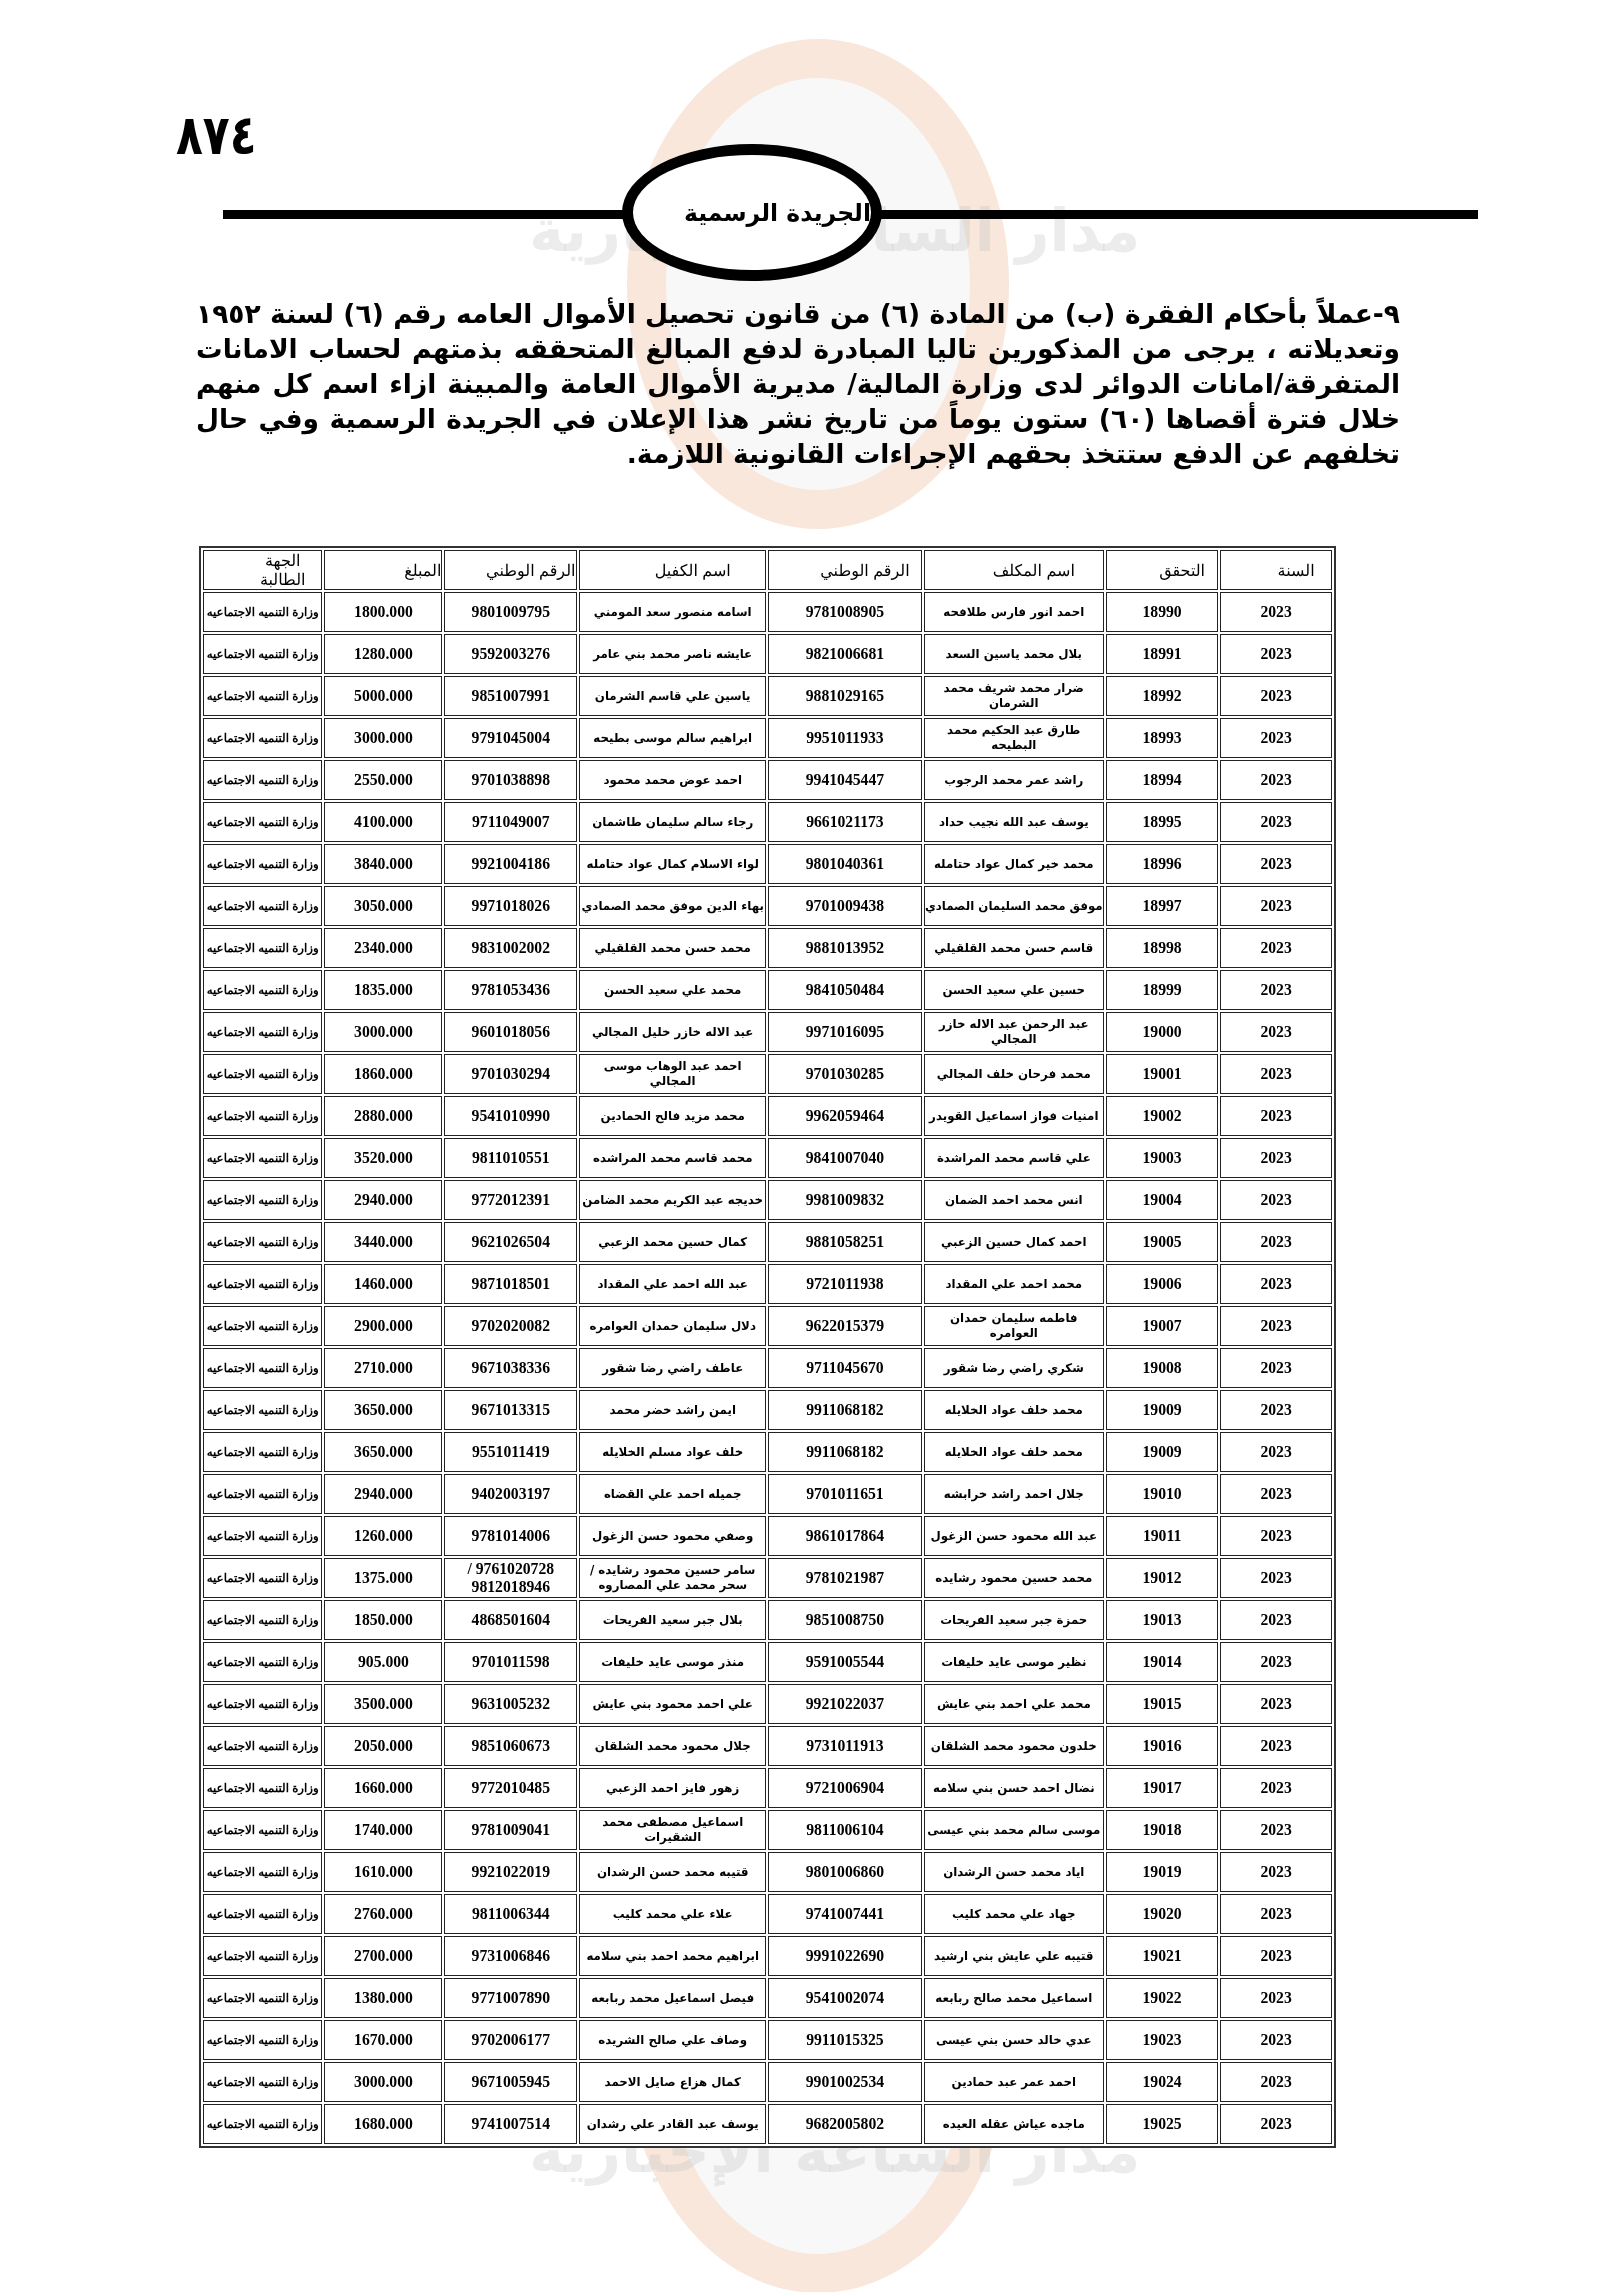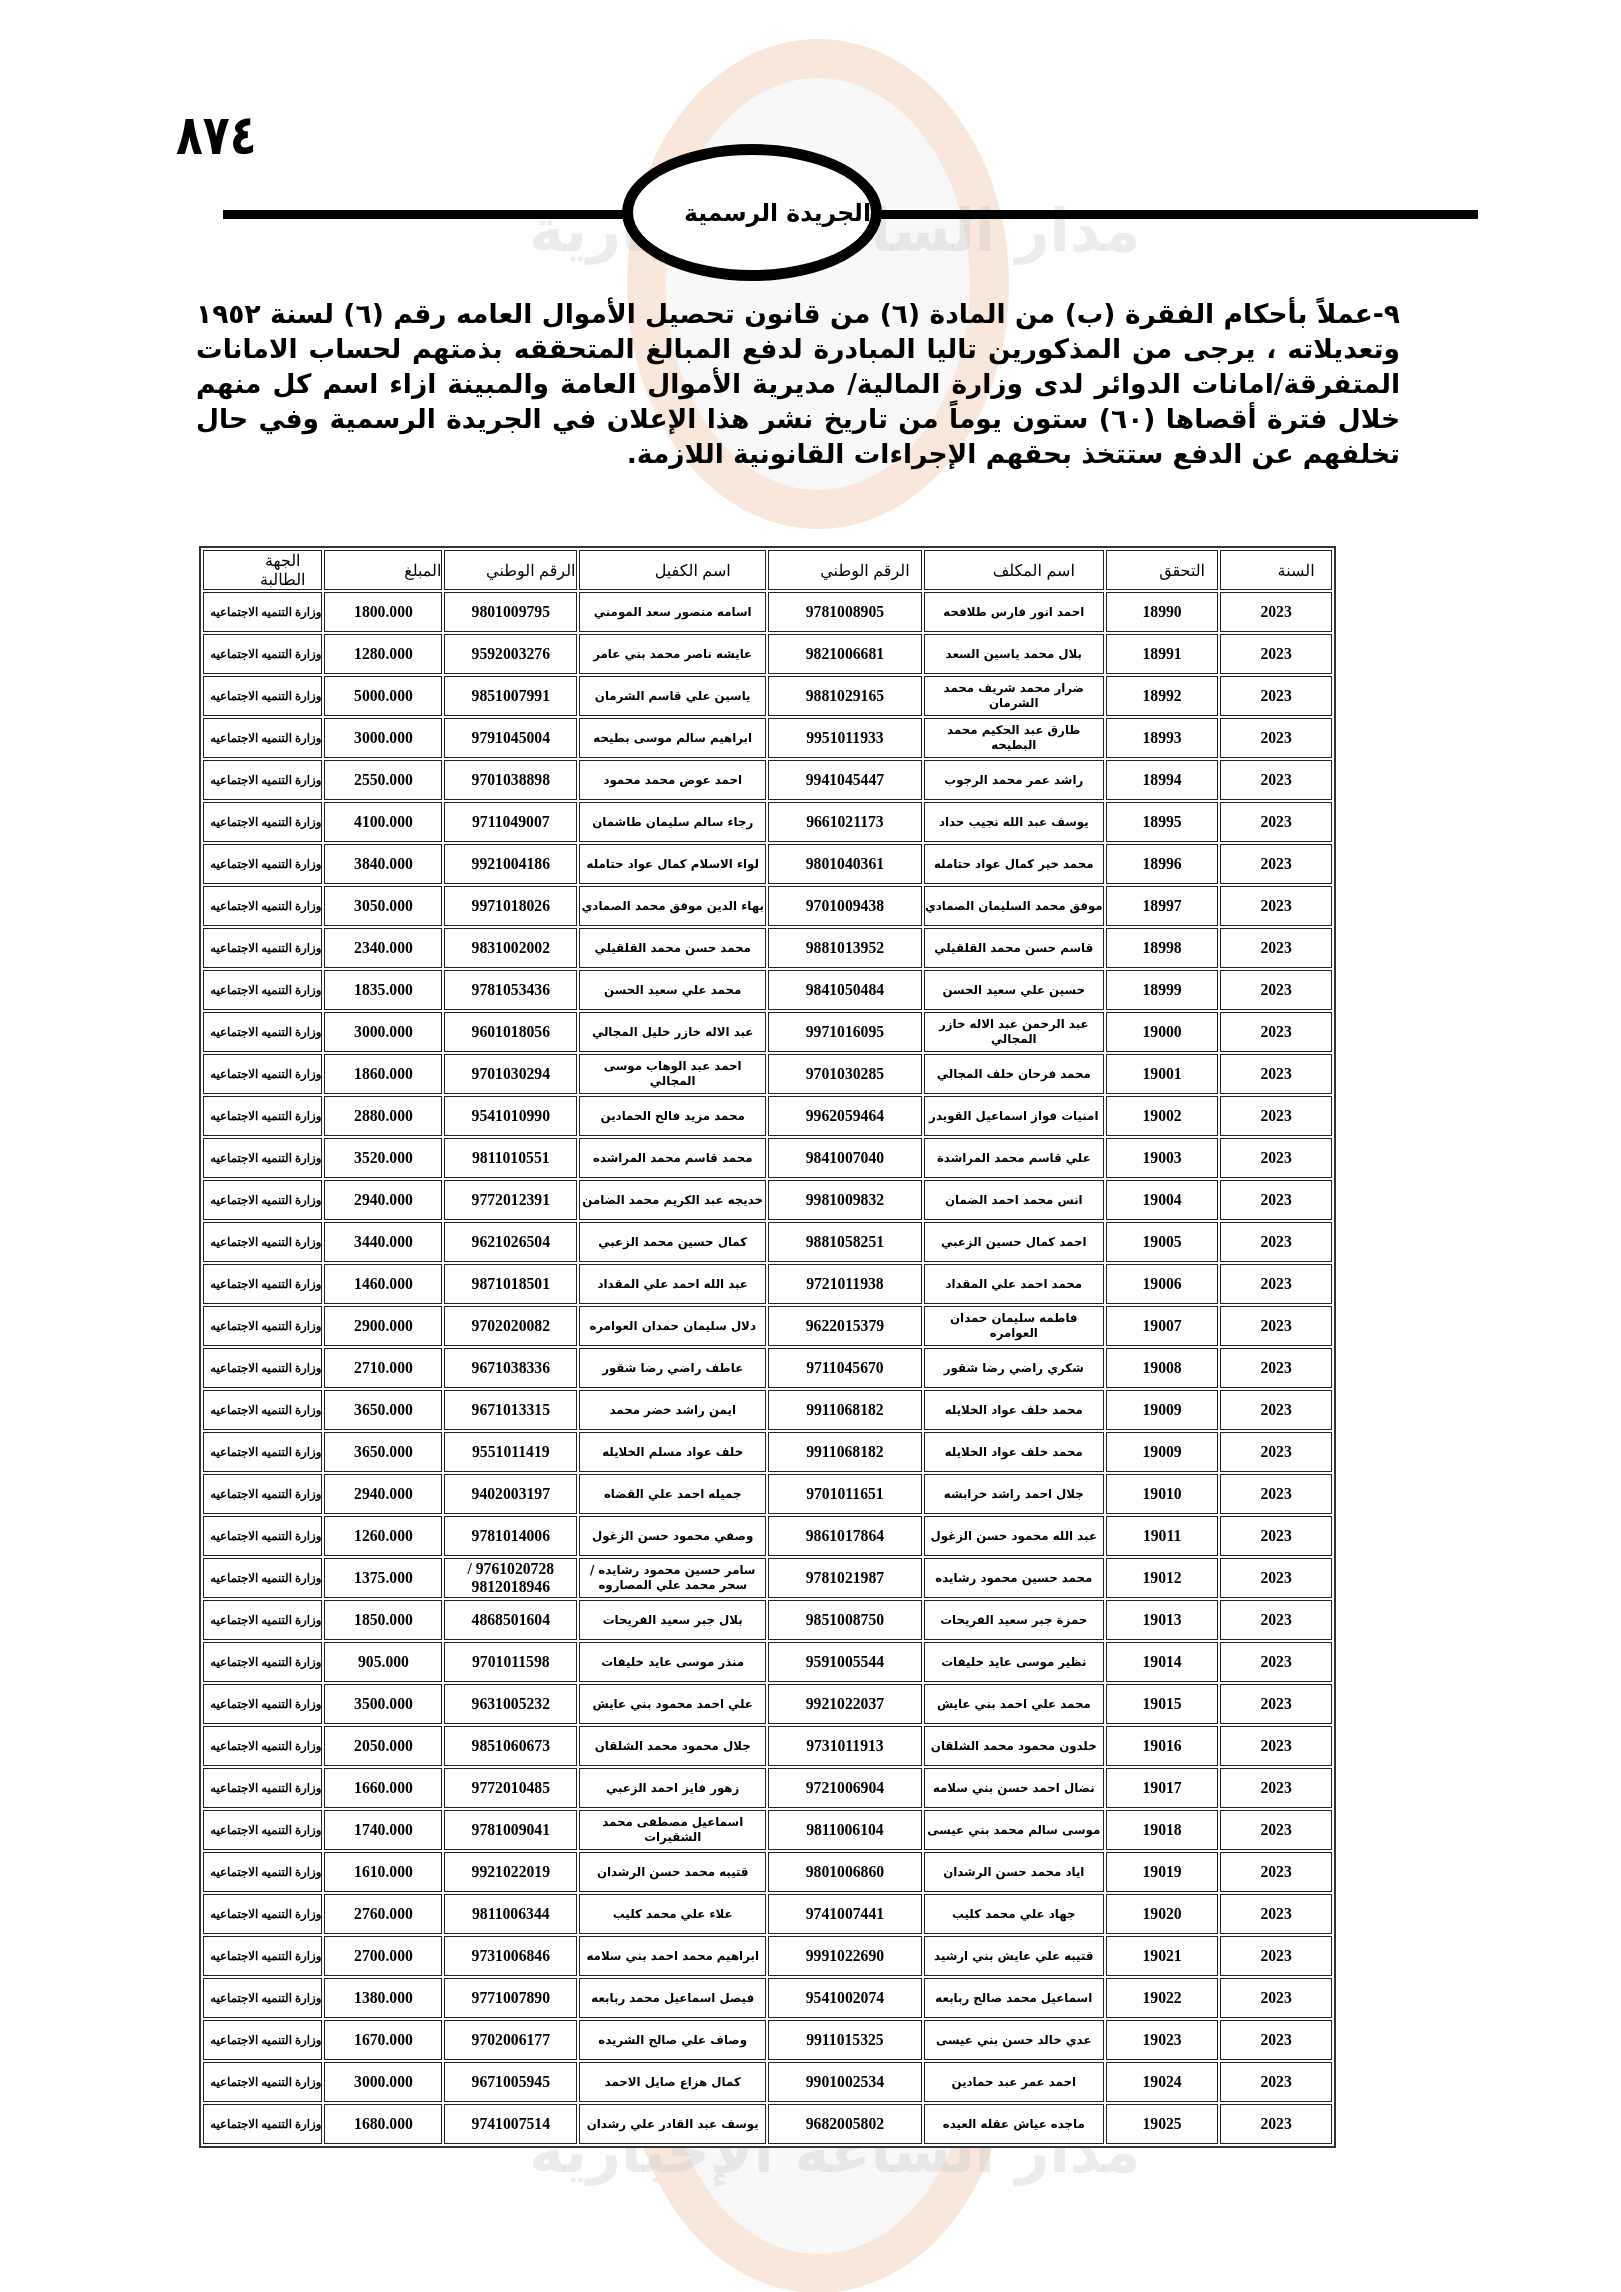--- a/index.html
+++ b/index.html
@@ -17,21 +17,21 @@
   .header-oval span { font-family: "DejaVu Sans", sans-serif; font-weight: bold; font-size: 23.5px; }
   .notice { position: absolute; left: 196px; top: 296px; width: 1204px; direction: rtl; text-align: justify;
             font-family: "DejaVu Sans", sans-serif; font-weight: bold; font-size: 26.5px; line-height: 35px; }
   .table-wrap { position: absolute; left: 199px; top: 546px; width: 1137px; }
   table { width: 100%; border-collapse: separate; border-spacing: 2px; direction: rtl;
           border: 2px solid #333; background: #fff; }
   th, td { border: 1.5px solid #222; text-align: center; padding: 0; }
   th { font-family: Liberation Sans, sans-serif; font-weight: normal; font-size: 16px; height: 16.7px; padding-left: 40px; }
   td { height: 38px; font-size: 14.7px; font-weight: bold; }
   td.name { font-family: "DejaVu Sans", sans-serif; font-size: 11.8px; font-weight: bold; line-height: 14.7px; }
-  td.dept { font-family: Liberation Serif, serif; font-size: 11.8px; font-weight: bold; line-height: 14.7px; text-align: right; }
+  td.dept { font-family: Liberation Sans, sans-serif; font-size: 11.8px; font-weight: bold; line-height: 14.7px; }
   td.num { font-family: "Liberation Serif", serif; font-size: 15.7px; }
   .c-year { width: 91px; } .c-id { width: 86px; } .c-name { width: 196px; } .c-nid { width: 152px; }
   .c-guar { width: 211px; } .c-gnid { width: 118px; } .c-amt { width: 101px; text-align: right; } .c-dept { width: 98px; }
 </style>
 </head>
 <body>
 
 <div class="watermark wm-circle" style="left:627px;top:39px;width:304px;height:412px;"></div>
 <div class="watermark wm-circle" style="left:686px;top:833px;width:294px;height:412px;"></div>
 <div class="watermark wm-circle" style="left:627px;top:1803px;width:304px;height:412px;"></div>

